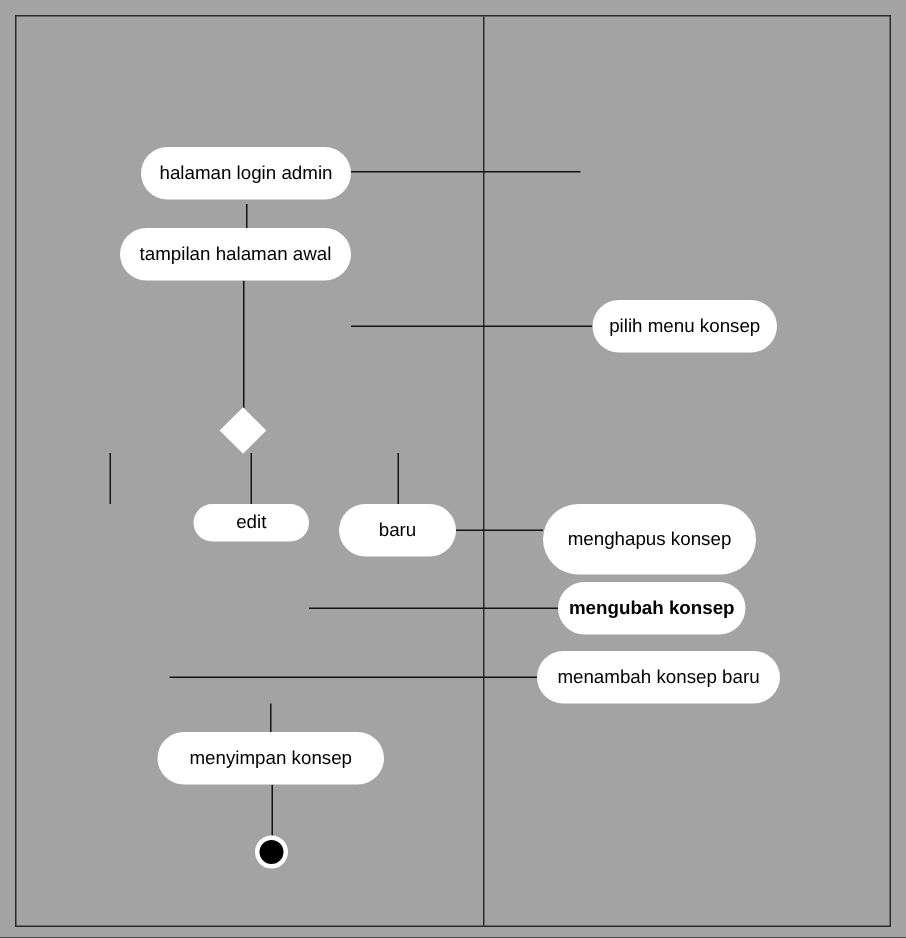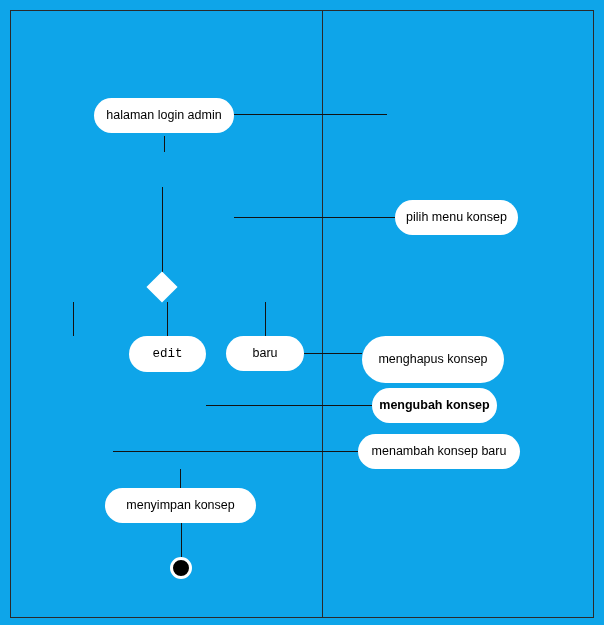--- a/index.html
+++ b/index.html
@@ -7,21 +7,21 @@
     padding: 0;
     background: #000000;
   }
   body {
     font-family: "Liberation Sans", sans-serif;
   }
   #canvas {
     position: relative;
     width: 604px;
     height: 625px;
-    background: #0ea5e9;
+    background: #a3a3a3;
     overflow: hidden;
   }
   
   .frame {
     position: absolute;
     left: 10px;
     top: 10px;
     width: 584px;
     height: 608px;
     border: 1px solid #2a2a2a;
@@ -89,27 +89,28 @@
   <div class="connector" style="left:265px; top:302px; width:1px; height:34px;"></div>
   <div class="connector" style="left:304px; top:353px; width:58px; height:1px;"></div>
   <div class="connector" style="left:206px; top:405px; width:166px; height:1px;"></div>
   <div class="connector" style="left:113px; top:451px; width:245px; height:1px;"></div>
   <div class="connector" style="left:180px; top:469px; width:1px; height:19px;"></div>
   <div class="connector" style="left:181px; top:523px; width:1px; height:34px;"></div>
 
   <div class="node" style="left:94px; top:98px; width:140px; height:35px;">halaman login admin</div>
 
 
+  <div class="node" style="left:80px; top:152px; width:154px; height:35px;">tampilan halaman awal</div>
 
   <div class="node" style="left:395px; top:200px; width:123px; height:35px;">pilih menu konsep</div>
 
   <div class="diamond" style="left:151px; top:276px; width:22px; height:22px;"></div>
 
 
-  <div class="node" style="left:129px; top:336px; width:77px; height:36px;font-family:Liberation Mono, monospace;">edit</div>
+  <div class="node" style="left:129px; top:336px; width:77px; height:25px;">edit</div>
 
   <div class="node" style="left:226px; top:336px; width:78px; height:35px;">baru</div>
 
   <div class="node" style="left:362px; top:336px; width:142px; height:47px;">menghapus konsep</div>
 
   <div class="node" style="left:372px; top:388px; width:125px; height:35px;font-weight:bold;">mengubah konsep</div>
 
   <div class="node" style="left:358px; top:434px; width:162px; height:35px;">menambah konsep baru</div>
 
   <div class="node" style="left:105px; top:488px; width:151px; height:35px;">menyimpan konsep</div>

